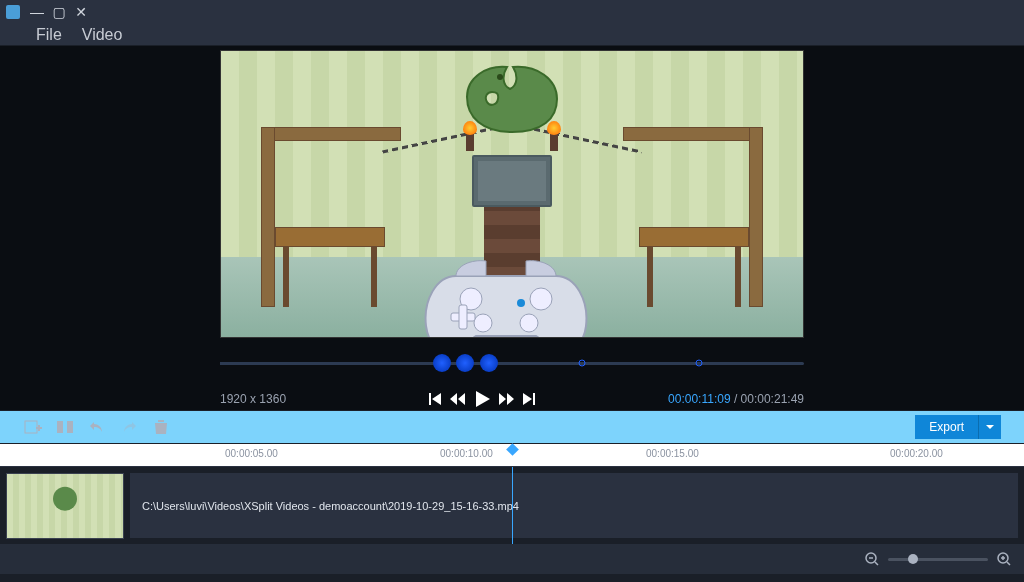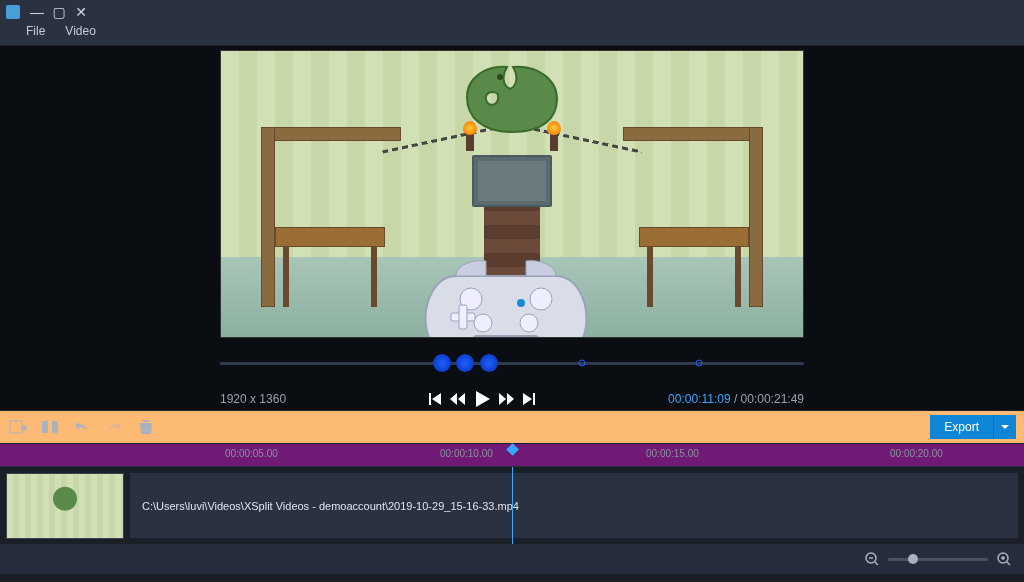--- a/index.html
+++ b/index.html
@@ -1,21 +1,21 @@
 <!DOCTYPE html>
 <html><head>
 <meta charset="utf-8">
 <style>
 *{margin:0;padding:0;box-sizing:border-box;font-family:"Segoe UI",Arial,sans-serif}
 body{width:1024px;height:582px;background:#1a1f28;color:#fff;overflow:hidden;position:relative}
 .titlebar{height:24px;background:#2a3140;display:flex;align-items:center;padding:0 6px;font-size:12px;color:#d0d5dd}
 .titlebar .logo{width:14px;height:14px;background:#4a9ed8;margin-right:6px;border-radius:2px}
 .titlebar .title{flex:1}
 .titlebar .winbtn{width:22px;text-align:center;cursor:pointer;font-size:14px;user-select:none}
-.menubar{height:22px;background:#2a3140;display:flex;padding:0 16px;font-size:12px;color:#c8ccd4;border-bottom:1px solid #1a1f28}
+.menubar{height:22px;background:#2a3140;display:flex;align-items:center;padding:0 26px;font-size:16px;color:#c8ccd4;border-bottom:1px solid #1a1f28}
 .menubar .menuitem{padding:0 10px;cursor:pointer}
 .preview-area{height:364px;background:#0a0d12;display:flex;flex-direction:column;align-items:center;justify-content:flex-start;padding-top:4px;position:relative}
 .preview-frame{width:584px;height:290px;background:#c8daa8;position:relative;overflow:hidden;border:1px solid #333}
 .backdrop{position:absolute;inset:0;background:repeating-linear-gradient(90deg,#d2e0b5 0 18px,#c7d7a8 18px 36px)}
 .waterfall{position:absolute;left:0;right:0;bottom:0;height:80px;background:linear-gradient(#a9c5b8,#8bb0a0)}
 .pillar{position:absolute;left:50%;transform:translateX(-50%);bottom:0;width:80px}
 .pillar .top{height:52px;background:#6a7a7f;border:2px solid #4a5a5f;border-radius:2px;box-shadow:inset 0 0 0 4px #5a6a6f}
 .pillar .shaft{height:130px;background:repeating-linear-gradient(0deg,#6b4a3a 0 14px,#5a3d2f 14px 28px);margin:0 12px}
 .dragon{position:absolute;left:50%;transform:translateX(-50%);top:6px;width:120px;height:80px}
 .dragon svg{width:100%;height:100%}
@@ -52,30 +52,30 @@
 .seek-mark{position:absolute;top:50%;transform:translate(-50%,-50%);width:7px;height:7px;border:1px solid #2060ff;border-radius:50%}
 .seek-mark.m1{left:62%}.seek-mark.m2{left:82%}
 .controls-row{width:584px;margin-top:14px;display:flex;align-items:center;font-size:12px}
 .res{color:#9aa2b0;width:140px}
 .playback{flex:1;display:flex;justify-content:center;gap:6px;align-items:center}
 .playback .pbtn{color:#fff;cursor:pointer;display:flex;align-items:center}
 .playback svg{width:16px;height:16px;fill:#fff}
 .playback .play svg{width:22px;height:22px}
 .time{text-align:right;width:200px;color:#9aa2b0}
 .time .current{color:#39a7ff}
-.toolbar{height:34px;background:#fdba74;display:flex;align-items:center;padding:0 8px;gap:12px;border-top:1px solid #1a1f28;border-bottom:1px solid #1a1f28}
+.toolbar{height:34px;background:#7dd3fc;display:flex;align-items:center;padding:0 23px;gap:12px;border-top:1px solid #1a1f28;border-bottom:1px solid #1a1f28}
 .toolbar .tbtn{width:20px;height:20px;cursor:pointer;color:#aab2c0;display:flex;align-items:center;justify-content:center}
 .toolbar .tbtn svg{width:18px;height:18px;fill:#aab2c0}
 .toolbar .tbtn.dis{opacity:.4}
 .toolbar .spacer{flex:1}
 .export-group{display:flex}
 .export-btn{background:#0f86d8;color:#fff;font-size:12px;padding:5px 14px;cursor:pointer;border:none}
 .export-dd{background:#0f86d8;border-left:1px solid #0a6db0;padding:5px 6px;cursor:pointer;display:flex;align-items:center}
 .export-dd svg{width:10px;height:10px;fill:#fff}
-.ruler{height:22px;background:#701a75;display:flex;position:relative;font-size:10px;color:#8a92a0;padding-left:130px}
+.ruler{height:22px;background:#ffffff;display:flex;position:relative;font-size:10px;color:#8a92a0;padding-left:130px}
 .ruler .tick{position:absolute;top:4px}
 .timeline{height:78px;background:#1a1f28;display:flex;border-top:1px solid #2a3140;position:relative}
 .timeline .thumb{width:118px;height:66px;margin:6px;background:#c8daa8;position:relative;overflow:hidden;border:1px solid #3a4150}
 .timeline .clip{flex:1;margin:6px 6px 6px 0;background:#2a3140;padding:10px 12px;font-size:11px;display:flex;flex-direction:column;justify-content:center}
 .timeline .clip .path{color:#e0e5ec;white-space:nowrap;overflow:hidden;text-overflow:ellipsis}
 .timeline .clip .audio{color:#6a7280;margin-top:4px}
 .playhead{position:absolute;top:0;bottom:0;width:1px;background:#39a7ff;left:512px}
 .playhead::before{content:"";position:absolute;top:-22px;left:-4px;width:9px;height:9px;background:#39a7ff;transform:rotate(45deg)}
 .footer{height:30px;background:#262d3a;display:flex;align-items:center;justify-content:flex-end;padding:0 12px;gap:8px}
 .footer .zbtn{width:16px;height:16px;cursor:pointer;color:#aab2c0;display:flex;align-items:center;justify-content:center}

